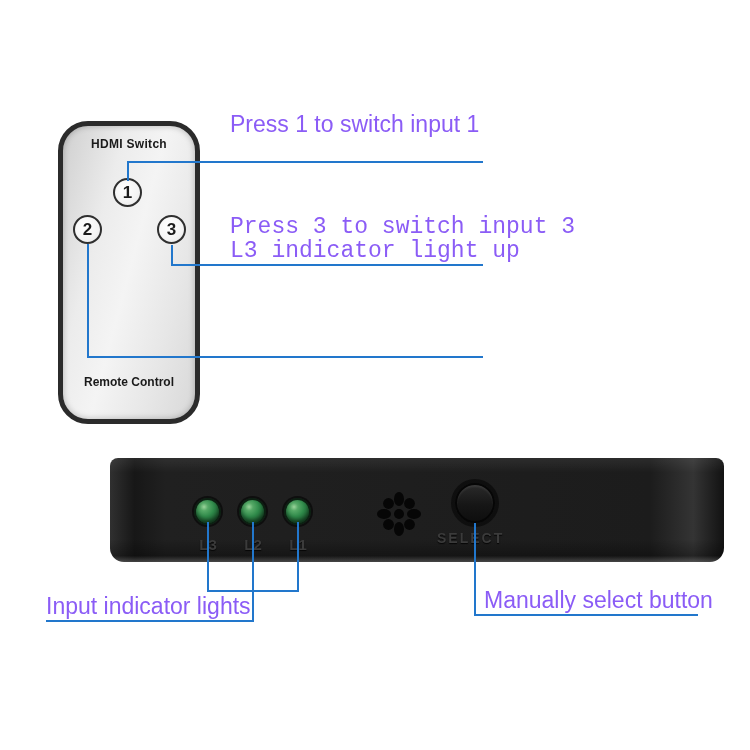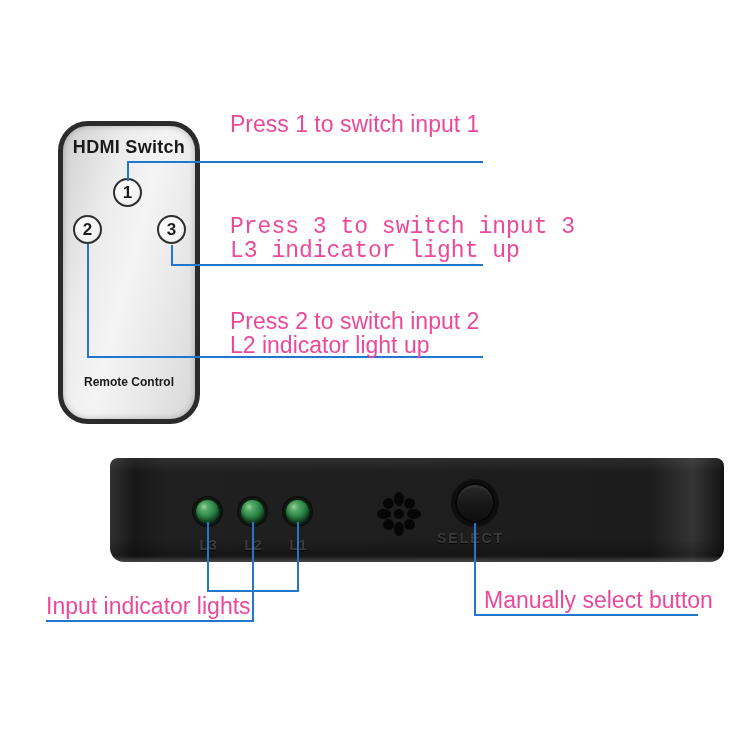--- a/index.html
+++ b/index.html
@@ -9,40 +9,40 @@
   }
   
   .remote{
     position:absolute;left:58px;top:121px;width:132px;height:293px;
     border:5px solid #2b2b2b;border-radius:30px;
     background:linear-gradient(105deg,#cfcfcf 0%,#ececec 30%,#f4f4f4 50%,#e7e7e7 75%,#d8d8d8 100%);
     box-shadow:inset 0 0 6px rgba(0,0,0,0.25);
   }
   .remote-title{
     position:absolute;left:0;top:11px;width:100%;text-align:center;
-    font-size:18px;font-weight:bold;color:#1a1a1a;letter-spacing:.3px;
+    font-size:12px;font-weight:bold;color:#1a1a1a;letter-spacing:.3px;
   }
   .rbtn{
     position:absolute;width:29px;height:29px;border-radius:50%;
     background:radial-gradient(circle at 40% 35%, #ffffff 0%, #f4f4f4 60%, #e3e3e3 100%);
     border:2px solid #2f2f2f;box-sizing:border-box;
     display:flex;align-items:center;justify-content:center;
     font-size:17px;font-weight:600;color:#1c1c1c;
   }
   .rbtn1{left:50px;top:52px;}
   .rbtn2{left:10px;top:89px;}
   .rbtn3{left:94px;top:89px;}
   .remote-footer{
     position:absolute;left:0;top:249px;width:100%;text-align:center;
     font-size:12px;font-weight:bold;color:#1a1a1a;
   }
   
   .bline{position:absolute;background:#2277cc;}
   .ann{
-    position:absolute;color:#ec4899;font-size:23px;line-height:24px;white-space:nowrap;
+    position:absolute;color:#8b5cf6;font-size:23px;line-height:24px;white-space:nowrap;
   }
   
   .device{
     position:absolute;left:110px;top:458px;width:614px;height:104px;
     border-radius:8px 8px 14px 14px;
     background:
       linear-gradient(to bottom, rgba(255,255,255,0.07) 0%, rgba(255,255,255,0) 14%, rgba(0,0,0,0) 78%, rgba(0,0,0,0.30) 94%, rgba(120,120,120,0.45) 100%),
       linear-gradient(to right, #303030 0%, #171717 4%, #202020 9%, #1c1c1c 88%, #343434 95%, #121212 100%);
   }
   .led{
@@ -91,24 +91,20 @@
   <div class="bline" style="left:87px;top:244px;width:2px;height:114px;"></div>
   <div class="bline" style="left:87px;top:356px;width:396px;height:2px;"></div>
 
   <div class="ann" style="left:230px;top:112px;">
     <div>Press 1 to switch input 1</div>
   </div>
   <div class="ann" style="left:230px;top:215px;font-family:Liberation Mono, monospace;">
     <div>Press 3 to switch input 3</div>
     <div>L3 indicator light up</div>
   </div>
-  <div class="ann" style="left:230px;top:309px;">
-    <div>Press 2 to switch input 2</div>
-    <div>L2 indicator light up</div>
-  </div>
 
   <div class="device">
     <div class="led" style="left:84px;top:40px;"></div>
     <div class="led" style="left:129px;top:40px;"></div>
     <div class="led" style="left:174px;top:40px;"></div>
 
     <div class="led-label" style="left:78px;top:78px;">L3</div>
     <div class="led-label" style="left:123px;top:78px;">L2</div>
     <div class="led-label" style="left:168px;top:78px;text-align:center;">L1</div>
 

